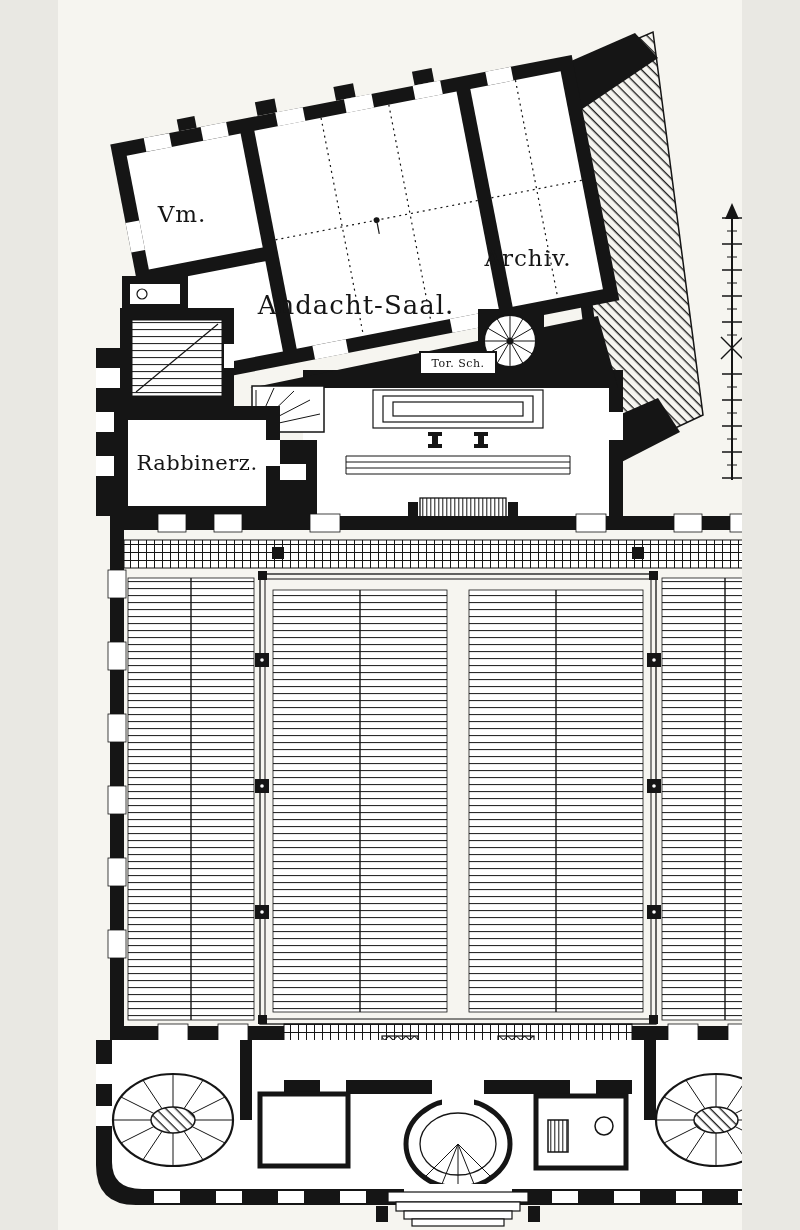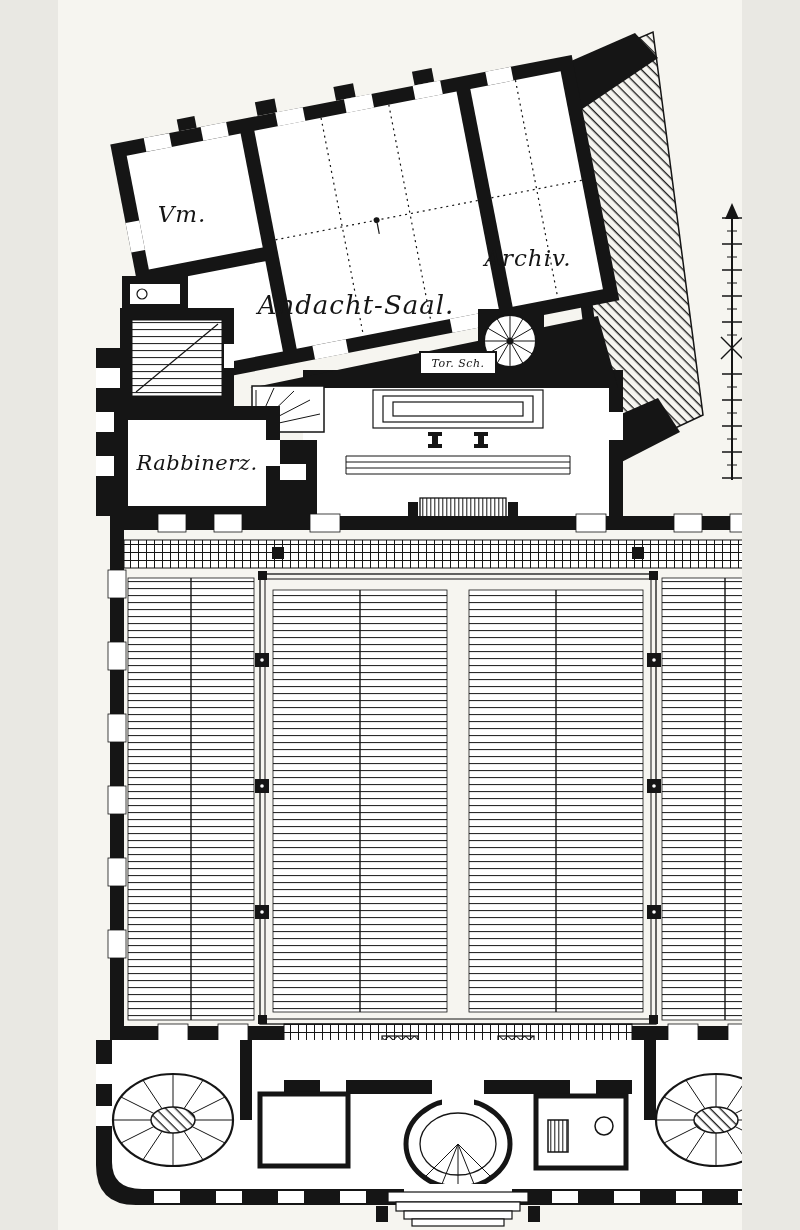--- a/index.html
+++ b/index.html
@@ -1,21 +1,20 @@
 <!DOCTYPE html>
 <html style="--paper: #f6f5f0; --ink: #151515;"><head>
 <meta charset="utf-8">
 <style>
   :root { --paper:#f6f5f0; --ink:#151515; }
   html,body { margin:0; padding:0; background:#e9e8e3; }
   #stage {
     position:relative; width:684px; height:1230px; margin:0 auto;
     background:var(--paper); overflow:hidden;
     font-family:"DejaVu Serif","Liberation Serif",serif;
-    font-style:italic;
   }
   svg { position:absolute; left:0; top:0; }
   text { fill:var(--ink); }
   .lbl-lg { font-size:26px; letter-spacing:1px; }
   .lbl-md { font-size:23px; letter-spacing:1px; }
   .lbl-sm { font-size:21px; letter-spacing:0.5px; }
   .lbl-xs { font-size:11px; letter-spacing:0.5px; }
 </style>
 </head>
 <body>

